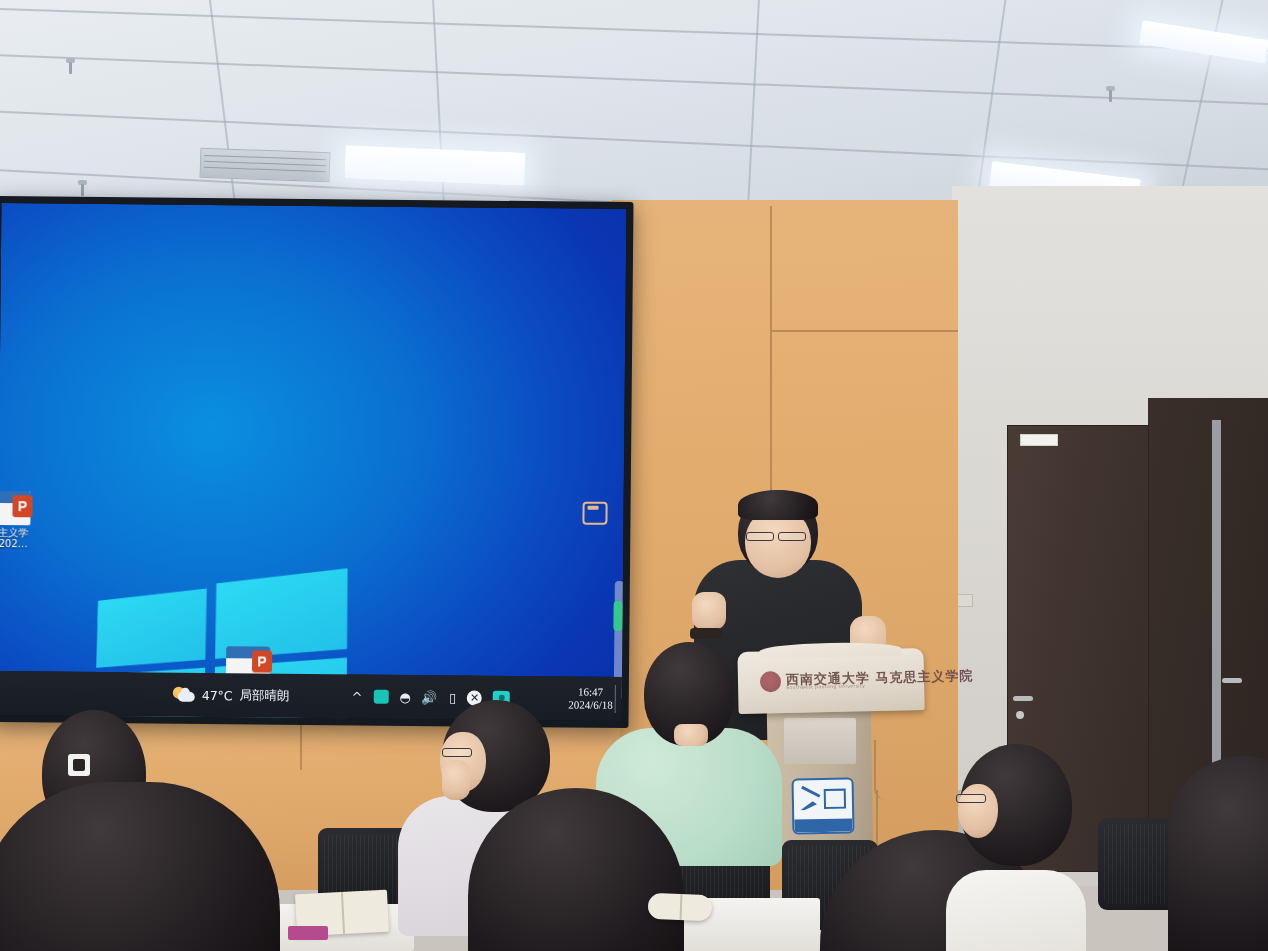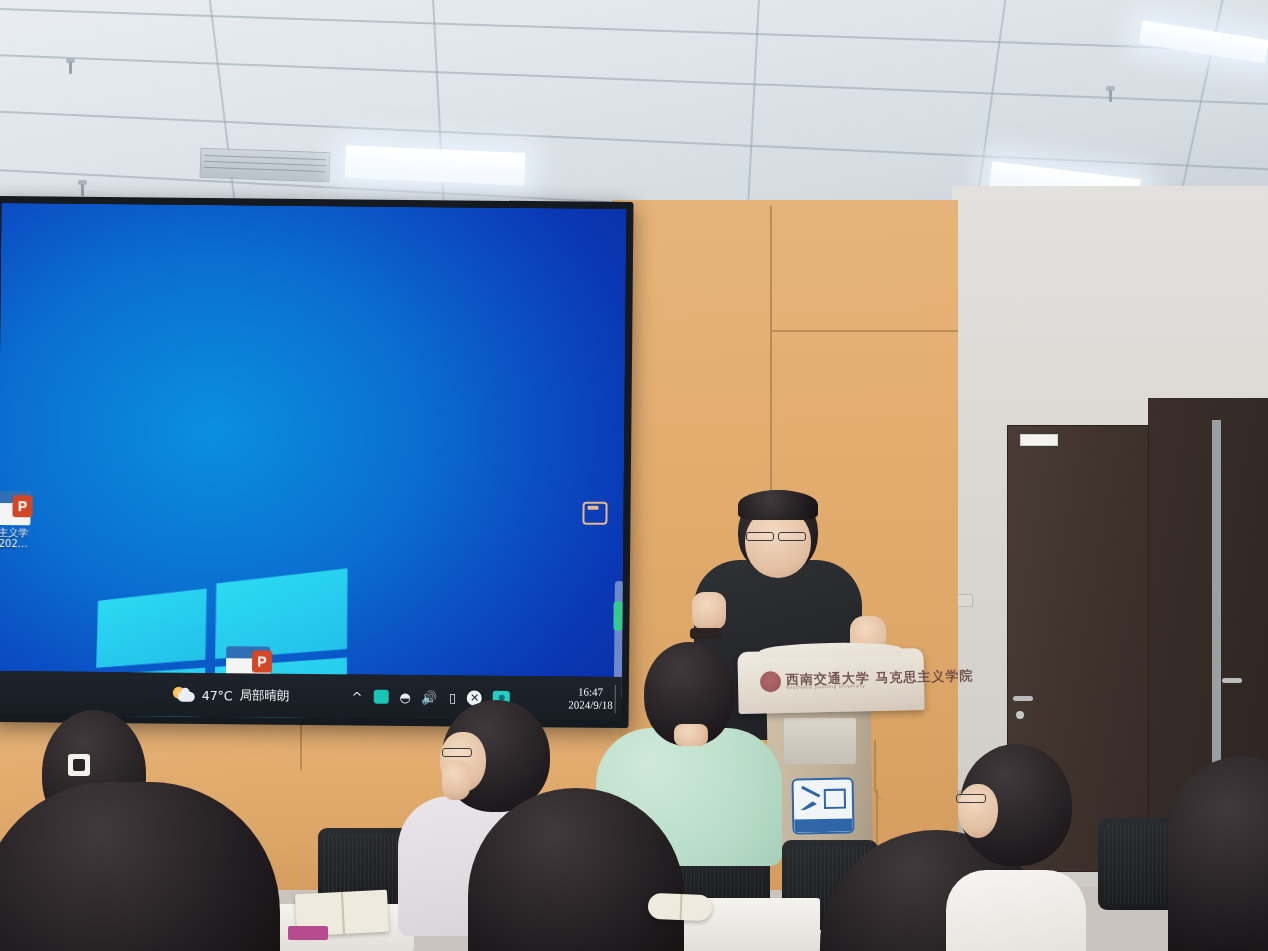--- a/index.html
+++ b/index.html
@@ -236,21 +236,21 @@
         <span class="tray-i">🔊</span>
         <span class="tray-i">▯</span>
         <span class="tray-x">✕</span>
         <span class="tray-box2">
             <b></b>
           </span>
       </div>
 
       <div class="clock">
         <div>16:47</div>
-        <div>2024/9/18</div>
+        <div>2024/6/18</div>
       </div>
       <div class="tb-edge"></div>
     </div>
   </div>
 
   <div class="person" style="left:686px;top:488px;width:210px;height:270px;">
     <div class="body-dark" style="left:8px;top:72px;width:168px;height:180px;"></div>
     <div class="head hair" style="left:52px;top:2px;width:80px;height:84px;"></div>
     <div class="head skin" style="left:59px;top:20px;width:66px;height:70px;border-radius:48% 48% 50% 50%;"></div>
     <div class="hair" style="position:absolute;left:52px;top:2px;width:80px;height:30px;border-radius:50% 50% 20% 20%;"></div>

